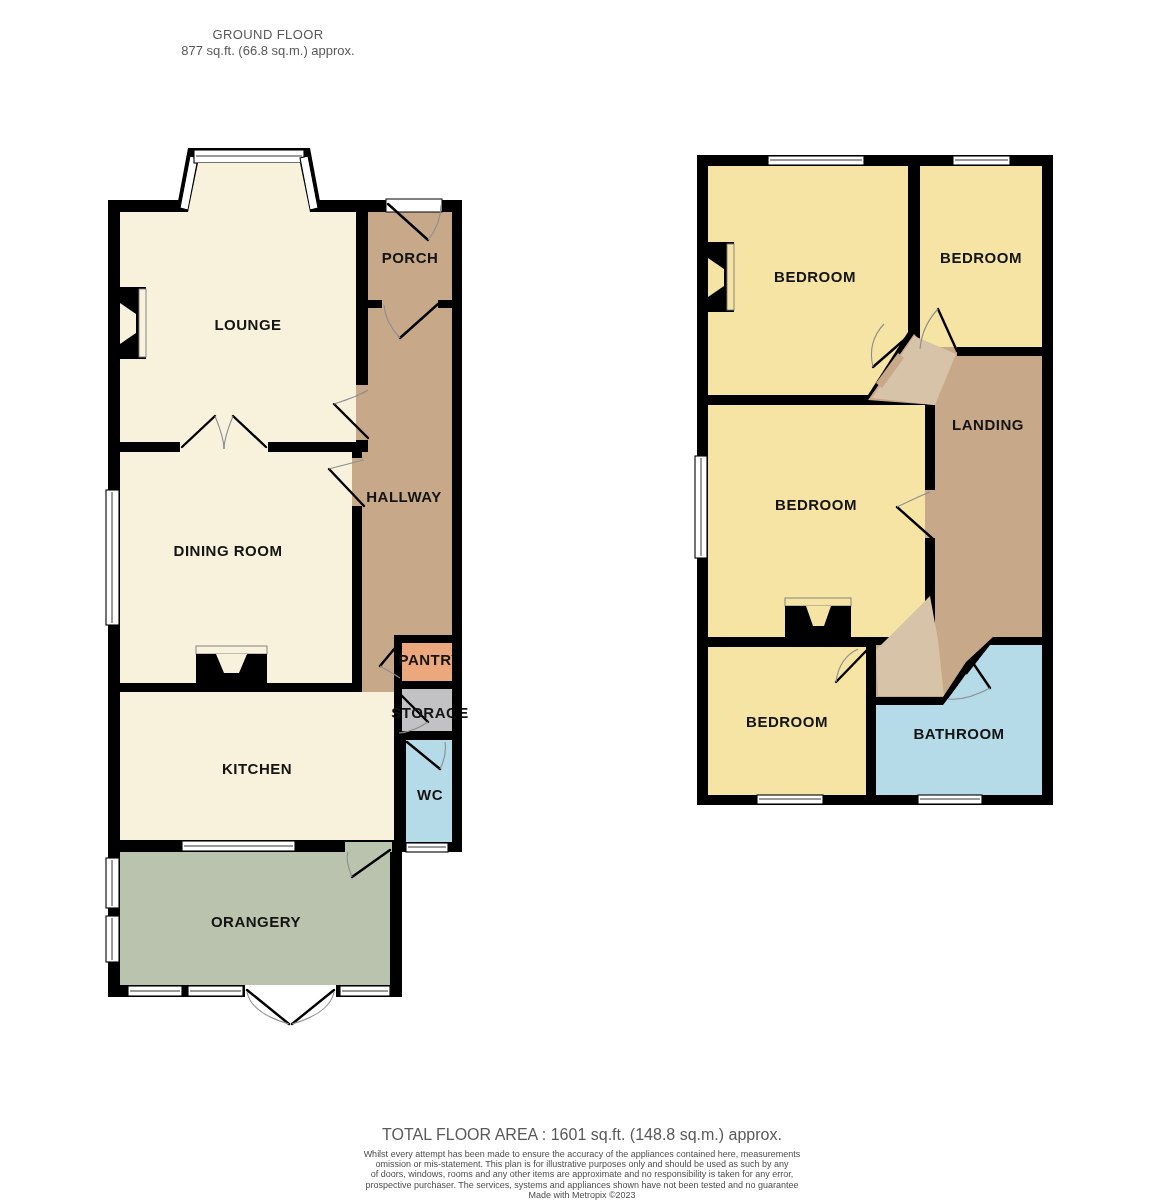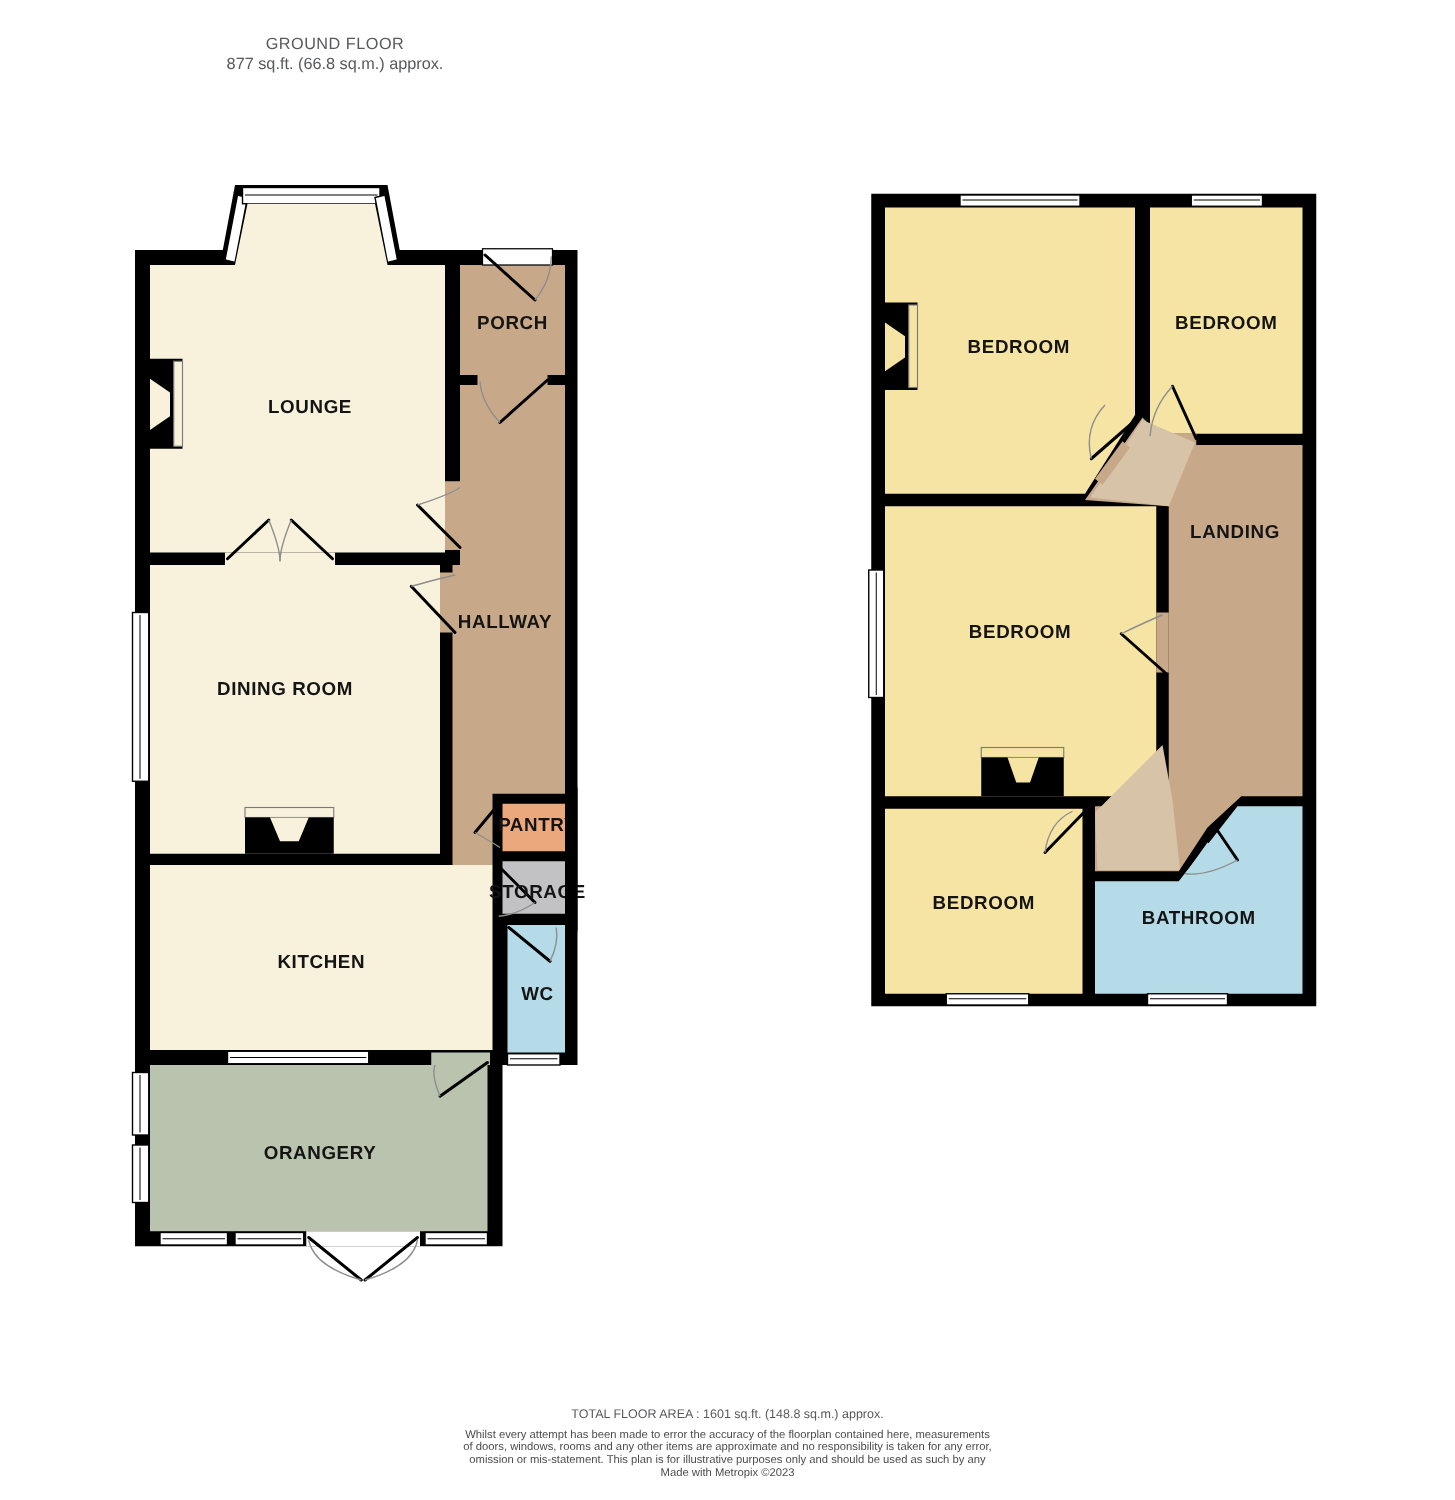--- a/index.html
+++ b/index.html
@@ -1,21 +1,21 @@
 <!DOCTYPE html>
 <html><head>
 <meta charset="utf-8">
 <style>
   html,body{margin:0;padding:0;background:#ffffff;}
   .page{position:relative;width:1137px;height:1200px;background:#fff;overflow:hidden;
         font-family:"Liberation Sans", sans-serif;}
   .floor-header{position:absolute;text-align:center;color:#58595b;font-size:13px;line-height:16px;}
   .floor-header .t{letter-spacing:.4px;}
   .footer{position:absolute;left:0;top:1126px;width:1164px;text-align:center;color:#58595b;}
-  .footer .total{font-size:10px;margin-bottom:5px;}
+  .footer .total{font-size:16px;margin-bottom:5px;}
   .footer .disc{font-size:9px;line-height:10.2px;color:#4c4c4c;}
   .label{font-family:"Liberation Sans", sans-serif;font-weight:bold;font-size:15px;
          fill:#141414;letter-spacing:.5px;text-anchor:middle;}
   .window{fill:#ffffff;stroke:#000000;stroke-width:1.1;}
   .winline{stroke:#000000;stroke-width:.8;}
   .leaf{stroke:#000000;stroke-width:2.4;stroke-linecap:round;}
   .arc{fill:none;stroke:#8d8d8d;stroke-width:1.1;}
   .chimney-inner{stroke:#7a7a7a;stroke-width:.9;}
 </style>
 </head>
@@ -240,20 +240,21 @@
       <text class="label" x="988" y="430">LANDING</text>
       <text class="label" x="816" y="510">BEDROOM</text>
       <text class="label" x="787" y="727">BEDROOM</text>
       <text class="label" x="959" y="739">BATHROOM</text>
     </g>
   </svg>
 
   <div class="footer">
     <div class="total">TOTAL FLOOR AREA : 1601 sq.ft. (148.8 sq.m.) approx.</div>
     <div class="disc">
-      <div>Whilst every attempt has been made to error the accuracy of the floorplan contained here, measurements</div>
+      <div>Whilst every attempt has been made to ensure the accuracy of the appliances contained here, measurements</div>
+      <div>omission or mis-statement. This plan is for illustrative purposes only and should be used as such by any</div>
       <div>of doors, windows, rooms and any other items are approximate and no responsibility is taken for any error,</div>
-      <div>omission or mis-statement. This plan is for illustrative purposes only and should be used as such by any</div>
+      <div>prospective purchaser. The services, systems and appliances shown have not been tested and no guarantee</div>
       <div>Made with Metropix ©2023</div>
     </div>
   </div>
 
 </div>
 
 </body></html>

